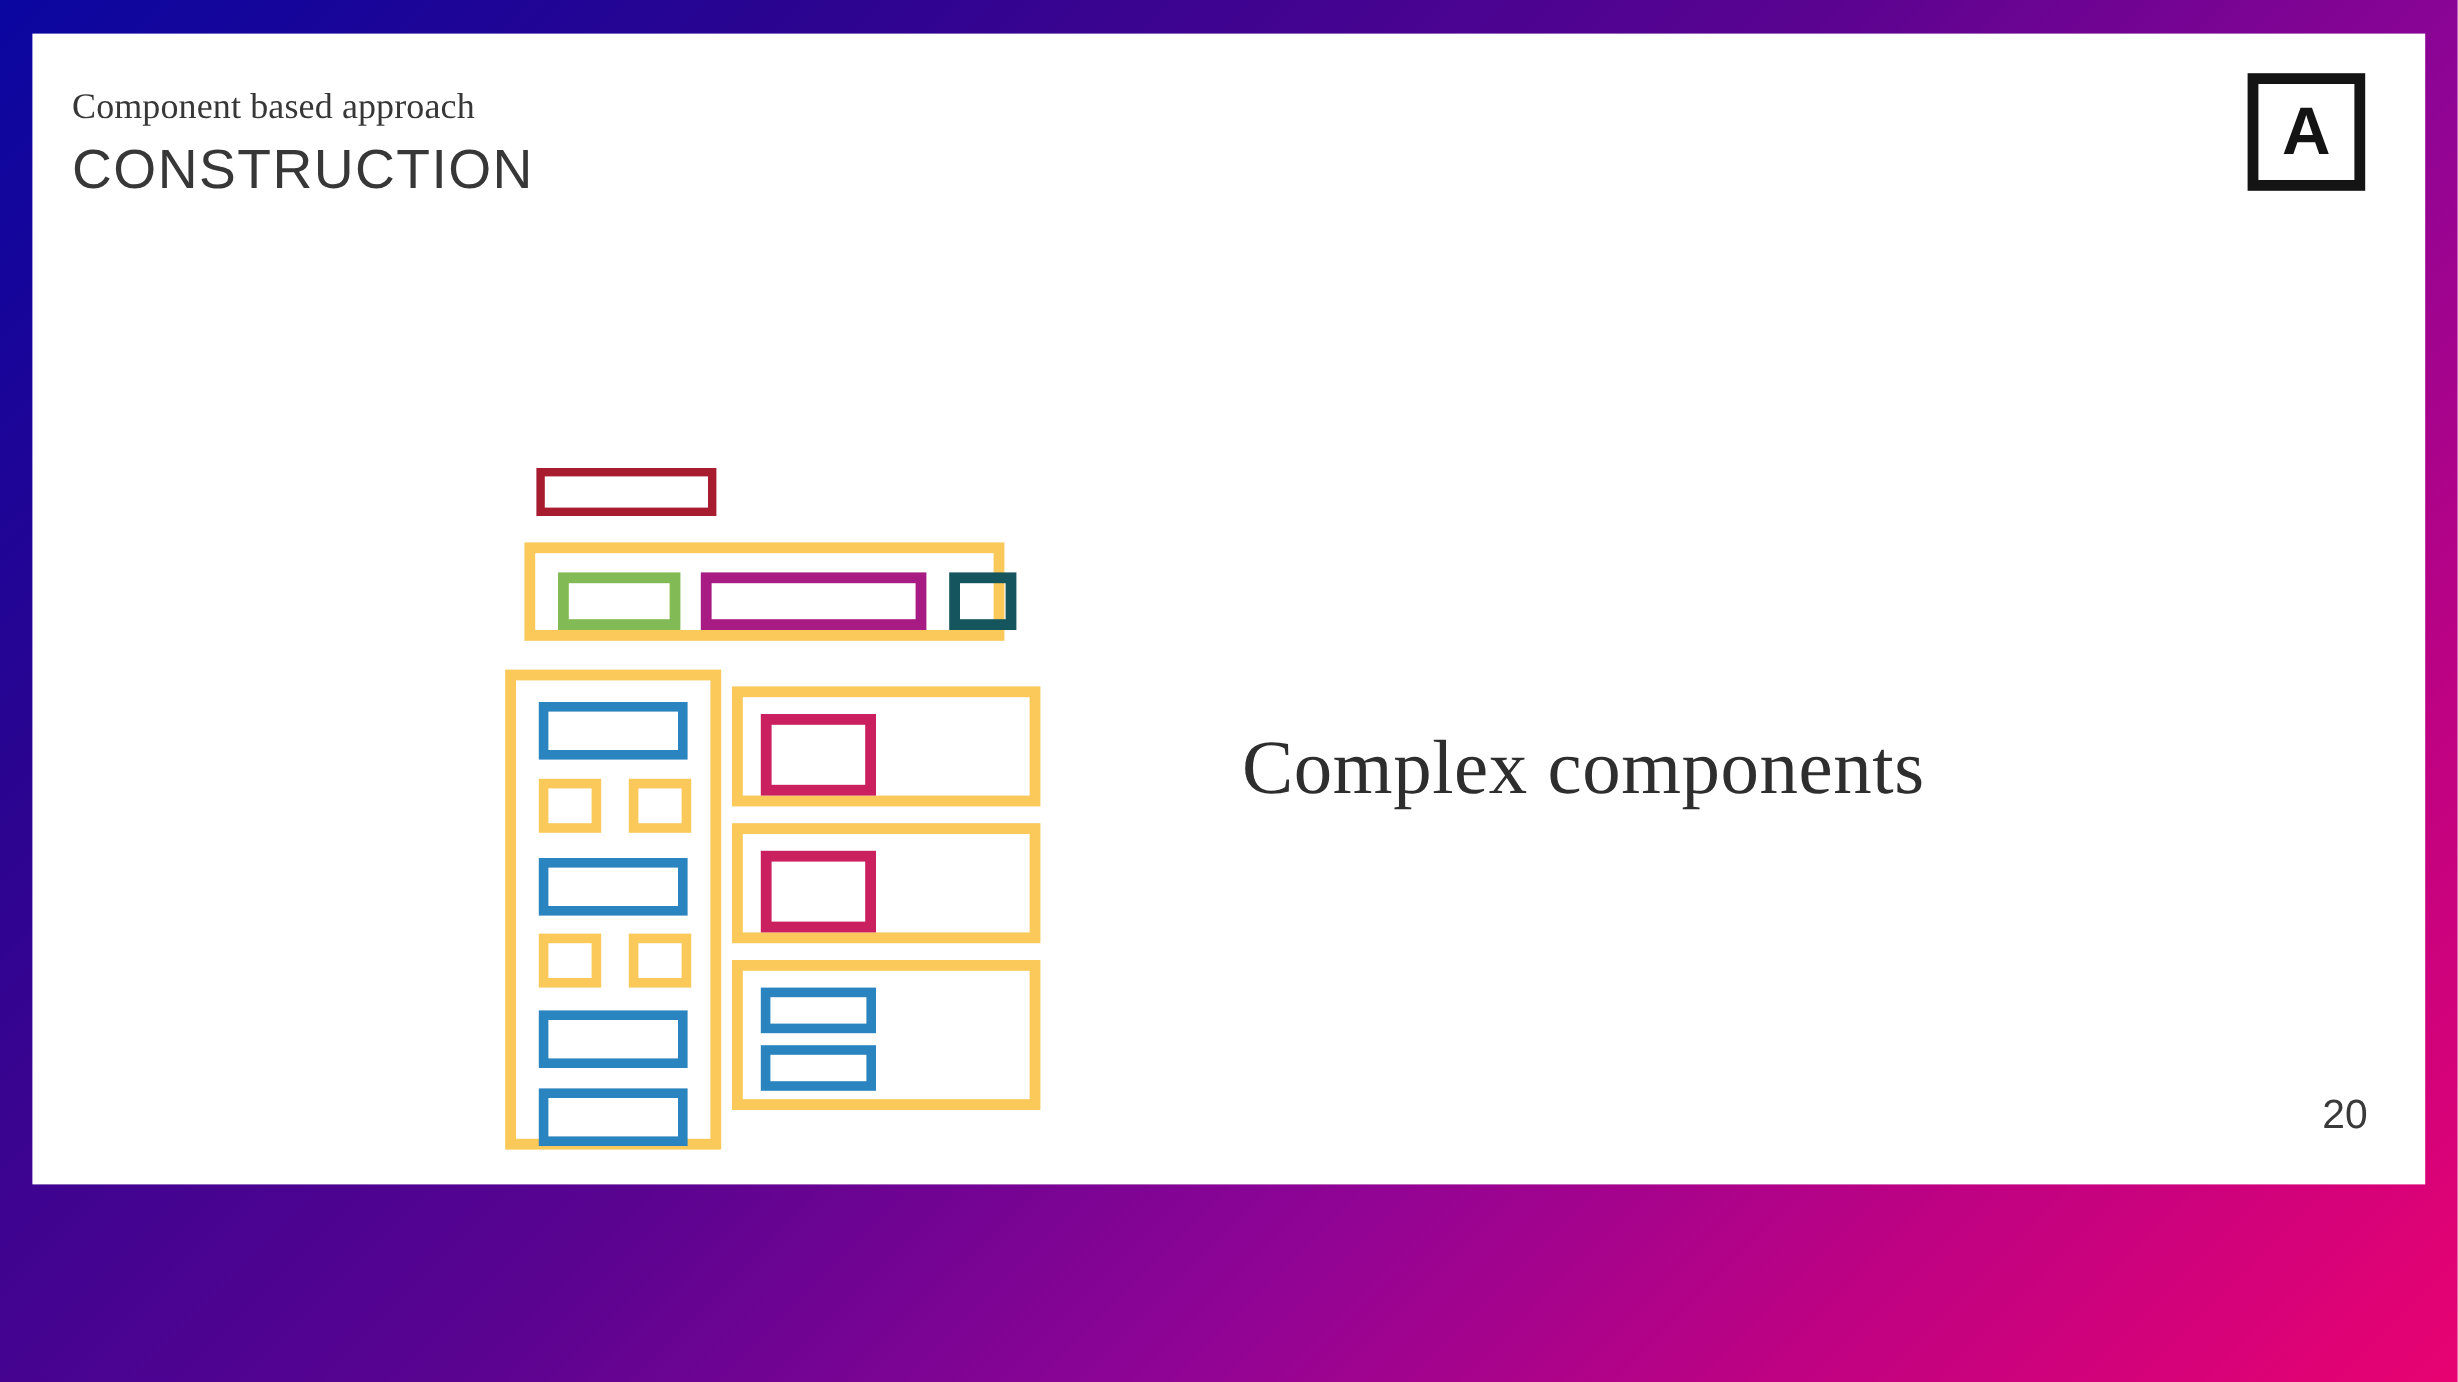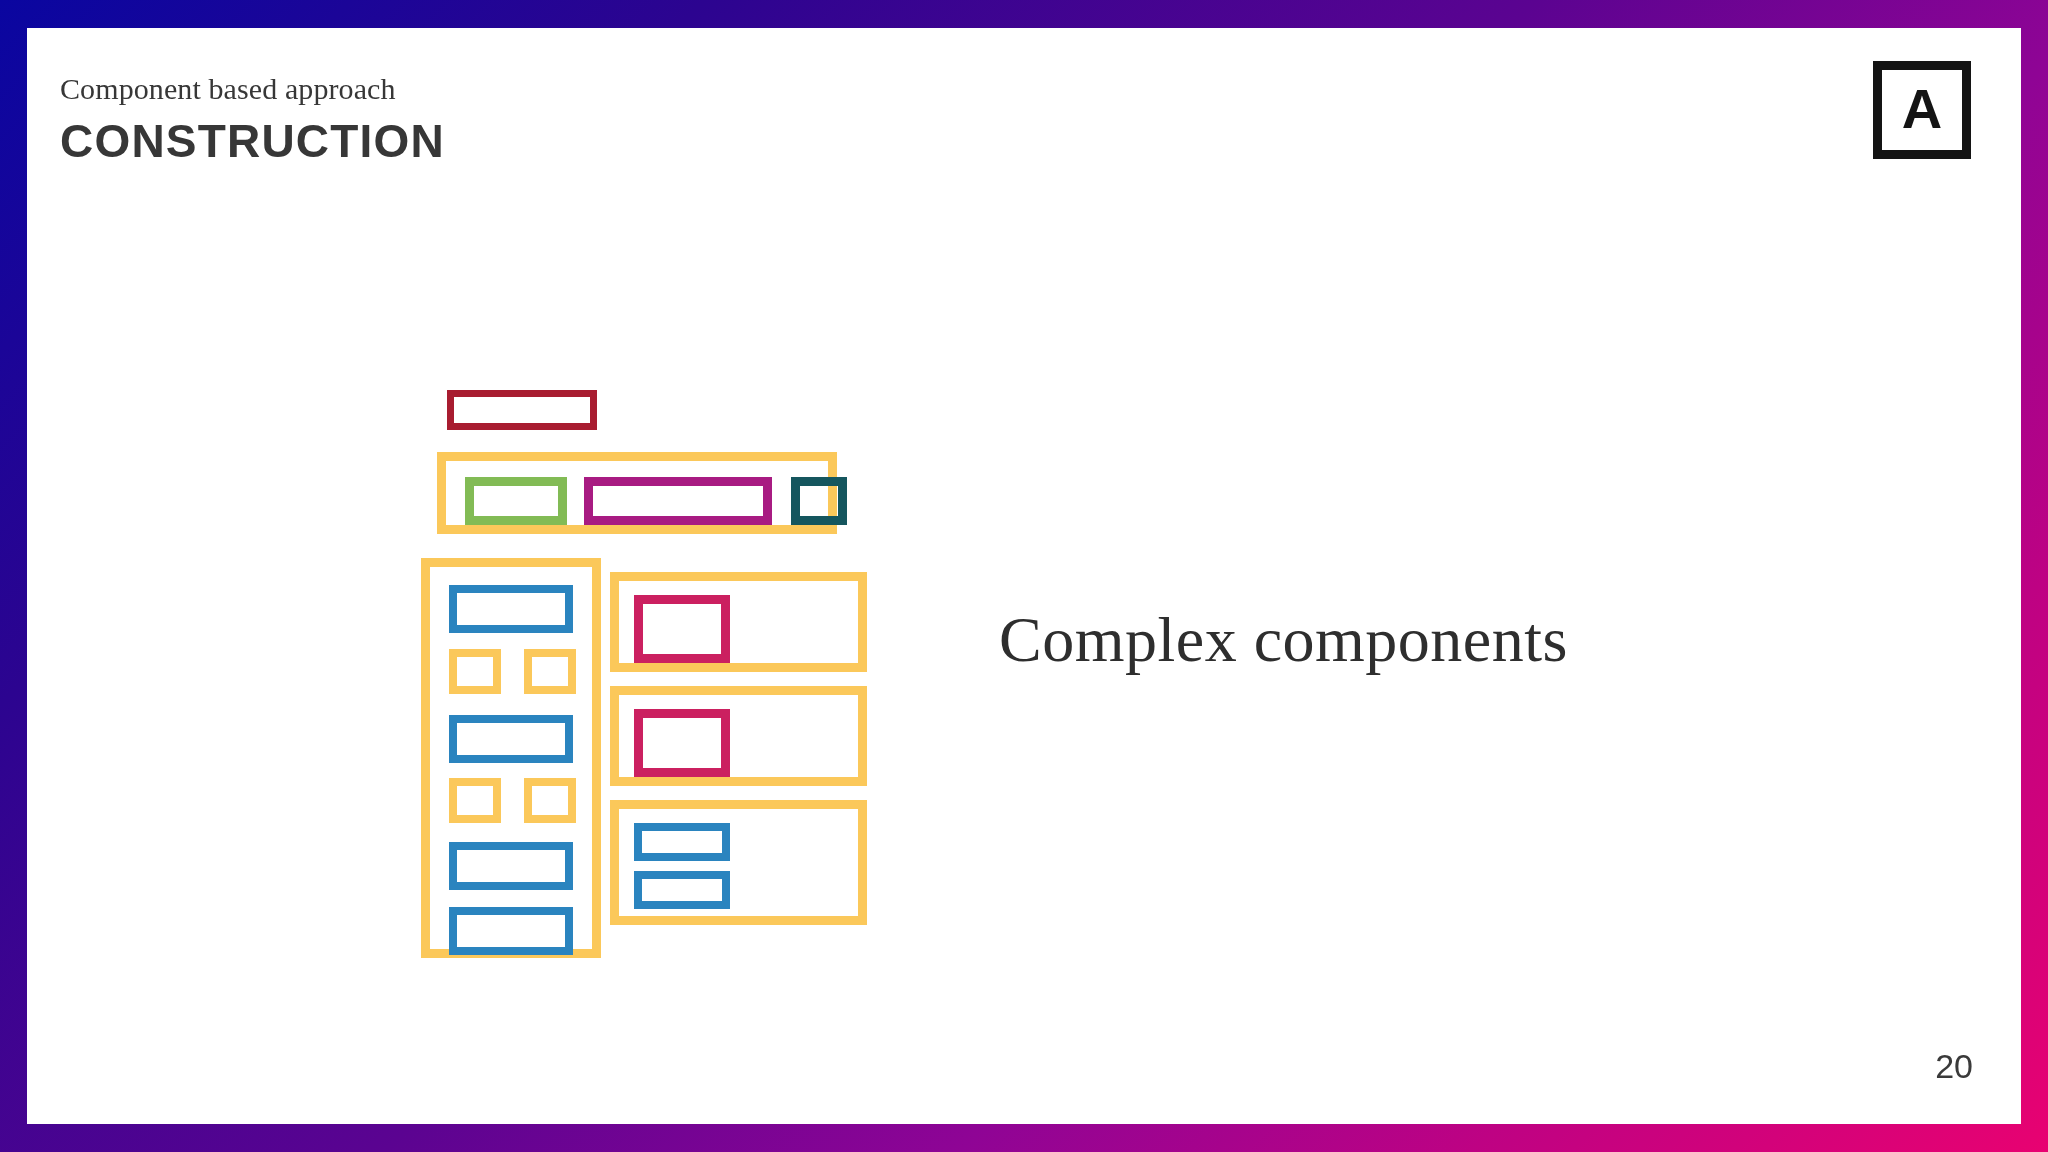--- a/index.html
+++ b/index.html
@@ -17,41 +17,41 @@
         #5B0391 48%,
         #8F0495 66%,
         #BE0283 82%,
         #E80271 100%);
   }
 
   
   .slide {
     position:absolute;
     left:27px; top:28px;
-    width:1994px; height:1096px;
+    width:1994px; height:959px;
     background:#FFFFFF;
   }
 
   
   .header {
     position:absolute;
     left:33px; top:42px;
   }
   .eyebrow {
     font-family:"Liberation Serif", serif;
     font-size:30px;
     color:#373737;
     letter-spacing:0.1px;
     line-height:1.25;
     white-space:nowrap;
   }
   .title {
     font-family:"Liberation Sans", sans-serif;
     font-size:46px;
-    font-weight:bold;
+    font-weight:normal;
     color:#373737;
     letter-spacing:1.2px;
     line-height:1.22;
     margin-top:5px;
     white-space:nowrap;
   }
 
   
   .logo {
     position:absolute;
@@ -157,21 +157,21 @@
   }
   .inner-blue-b {
     left:15px; top:62px;
     width:96px; height:38px;
     border:8px solid #2A84BF;
   }
 
   
   .caption {
     position:absolute;
-    left:972px; top:575px;
+    left:1008px; top:575px;
     font-family:"Liberation Serif", serif;
     font-size:64px;
     color:#2E2E2E;
     letter-spacing:0.5px;
     white-space:nowrap;
   }
 
   
   .page-number {
     position:absolute;

